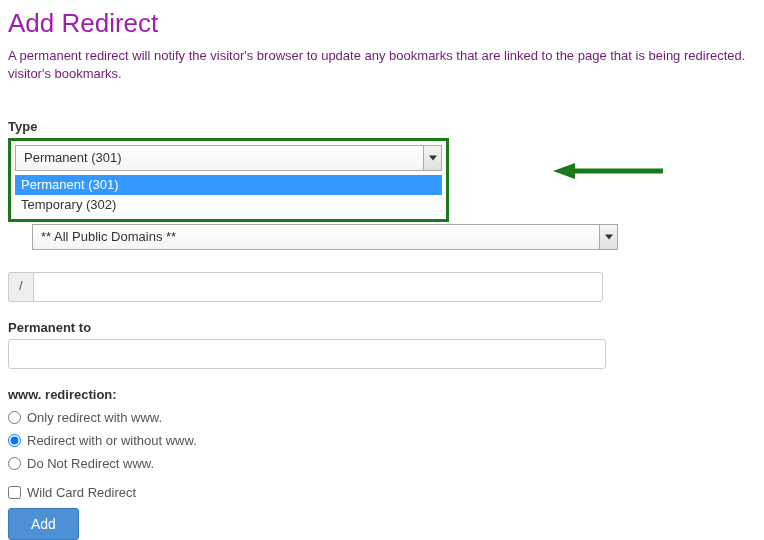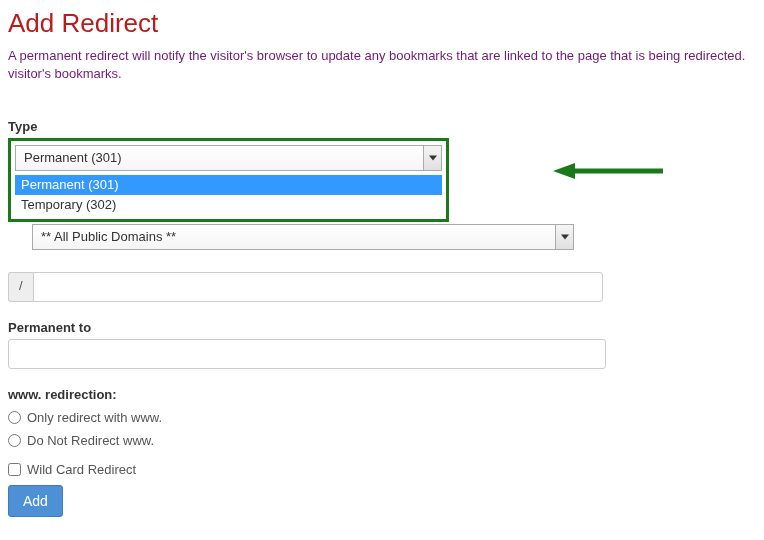--- a/index.html
+++ b/index.html
@@ -7,21 +7,21 @@
       font-family: -apple-system, BlinkMacSystemFont, "Segoe UI", Arial, sans-serif;
       font-size: 13px;
       color: #333;
       padding: 8px;
       width: 764px;
       background: #fff;
     }
     h1 {
       font-size: 26px;
       font-weight: 400;
-      color: #b91c1c;
+      color: #a21caf;
       margin-bottom: 8px;
     }
     .description {
       font-size: 13px;
       color: #701a75;
       line-height: 1.4;
       margin-bottom: 36px;
     }
     .label {
       font-weight: bold;
@@ -80,21 +80,21 @@
       pointer-events: none;
     }
     .domain-select {
       margin-left: 24px;
       border: 1px solid #aaa;
       background: linear-gradient(#fff, #f5f5f5);
       height: 26px;
       line-height: 24px;
       padding: 0 8px;
       position: relative;
-      width: 542px;
+      width: 586px;
       font-size: 13px;
       margin-bottom: 22px;
     }
     .path-row {
       display: flex;
       margin-bottom: 18px;
     }
     .path-prefix {
       border: 1px solid #ccc;
       border-right: none;
@@ -134,21 +134,21 @@
       color: #555;
     }
     .radio-row input, .checkbox-row input {
       margin: 0;
     }
     .add-button {
       background: #4d90d6;
       color: #fff;
       border: 1px solid #3a7cc0;
       border-radius: 3px;
-      padding: 7px 14px;
+      padding: 7px 22px;
       font-size: 14px;
       cursor: pointer;
     }
     .field-wrap { position: relative; }
   </style>
 </head>
 <body>
 
 
 
@@ -194,20 +194,24 @@
 <label class="label">Permanent to</label>
 <input class="redirects-input" type="text" value="" style="">
 
 <label class="label">www. redirection:</label>
 <div class="radio-group">
   <div class="radio-row">
     <input type="radio" name="www" style="">
     <span>Only redirect with www.</span>
   </div>
   <div class="radio-row">
+    <input type="radio" name="www" checked="" style="">
+    <span>Redirect with or without www.</span>
+  </div>
+  <div class="radio-row">
     <input type="radio" name="www" style="">
     <span>Do Not Redirect www.</span>
   </div>
 </div>
 
 <div class="checkbox-row">
   <input type="checkbox" style="">
   <span>Wild Card Redirect</span>
 </div>
 

